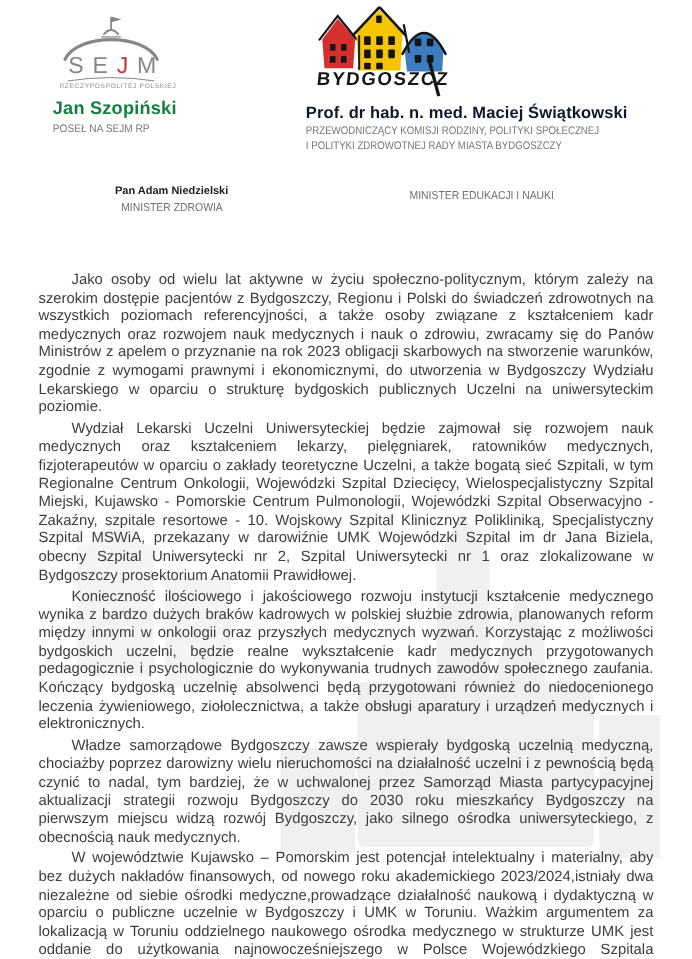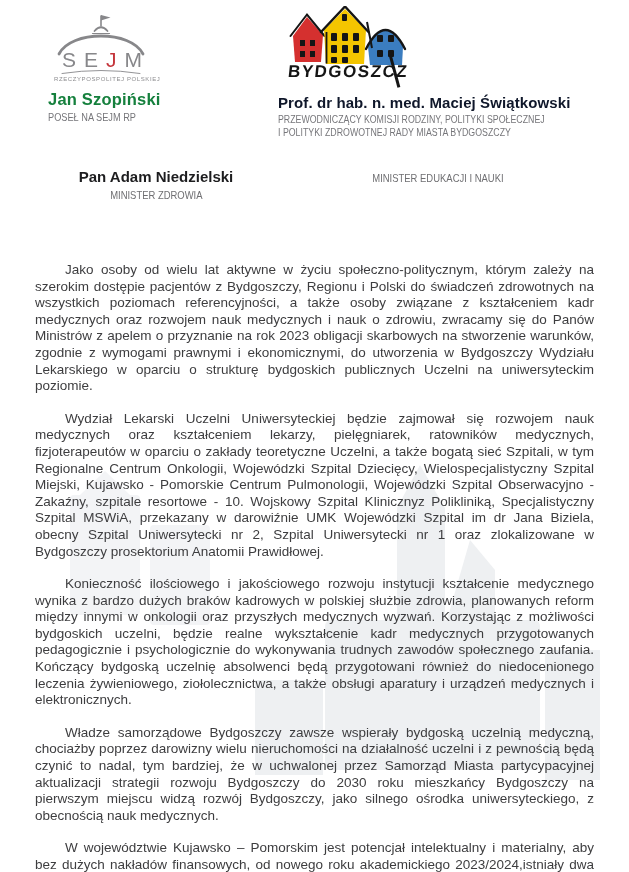--- a/index.html
+++ b/index.html
@@ -58,39 +58,39 @@
   }
   .sender-title-right {
     left: 278px; top: 114px; font-size: 10px; line-height: 12.5px; color: #76767a;
     transform: scaleX(0.88); transform-origin: left top; white-space: nowrap;
   }
 
   
   .addressee { top: 168px; width: 224px; text-align: center; }
   .addressee-left  { left: 44px; }
   .addressee-right { left: 326px; }
-  .addressee .addr-name { font-size: 15px; font-weight: 700; color: #1d1d1f; }
+  .addressee .addr-name { font-size: 10px; font-weight: 700; color: #1d1d1f; }
   .addressee .addr-title {
     margin-top: 3px; font-size: 10.5px; color: #6f6f72;
     display: inline-block; transform: scaleX(0.9); white-space: nowrap;
   }
 
   
   .watermark { pointer-events: none; }
   .wm-right { left: 215px; top: 450px; }
   .wm-left  { left: 50px;  top: 465px; }
 
   
   .letter-body {
     left: 35px; top: 246px; width: 559px;
     font-size: 13.5px; line-height: 16.6px; text-align: justify;
     color: #3d3d3f;
     hyphens: auto; -webkit-hyphens: auto;
   }
-  .letter-body p { margin: 16px 0 3px 0; text-indent: 30px; }
+  .letter-body p { margin: 0 0 3px 0; text-indent: 30px; }
 </style>
 </head>
 <body>
 
 <div class="page">
 
   <svg class="abs watermark wm-left" width="180" height="190" viewBox="0 0 180 190">
     <g fill="#f3f4f6">
       <rect x="20" y="30" width="70" height="120" rx="4"></rect>
       <rect x="100" y="60" width="60" height="100" rx="4"></rect>

